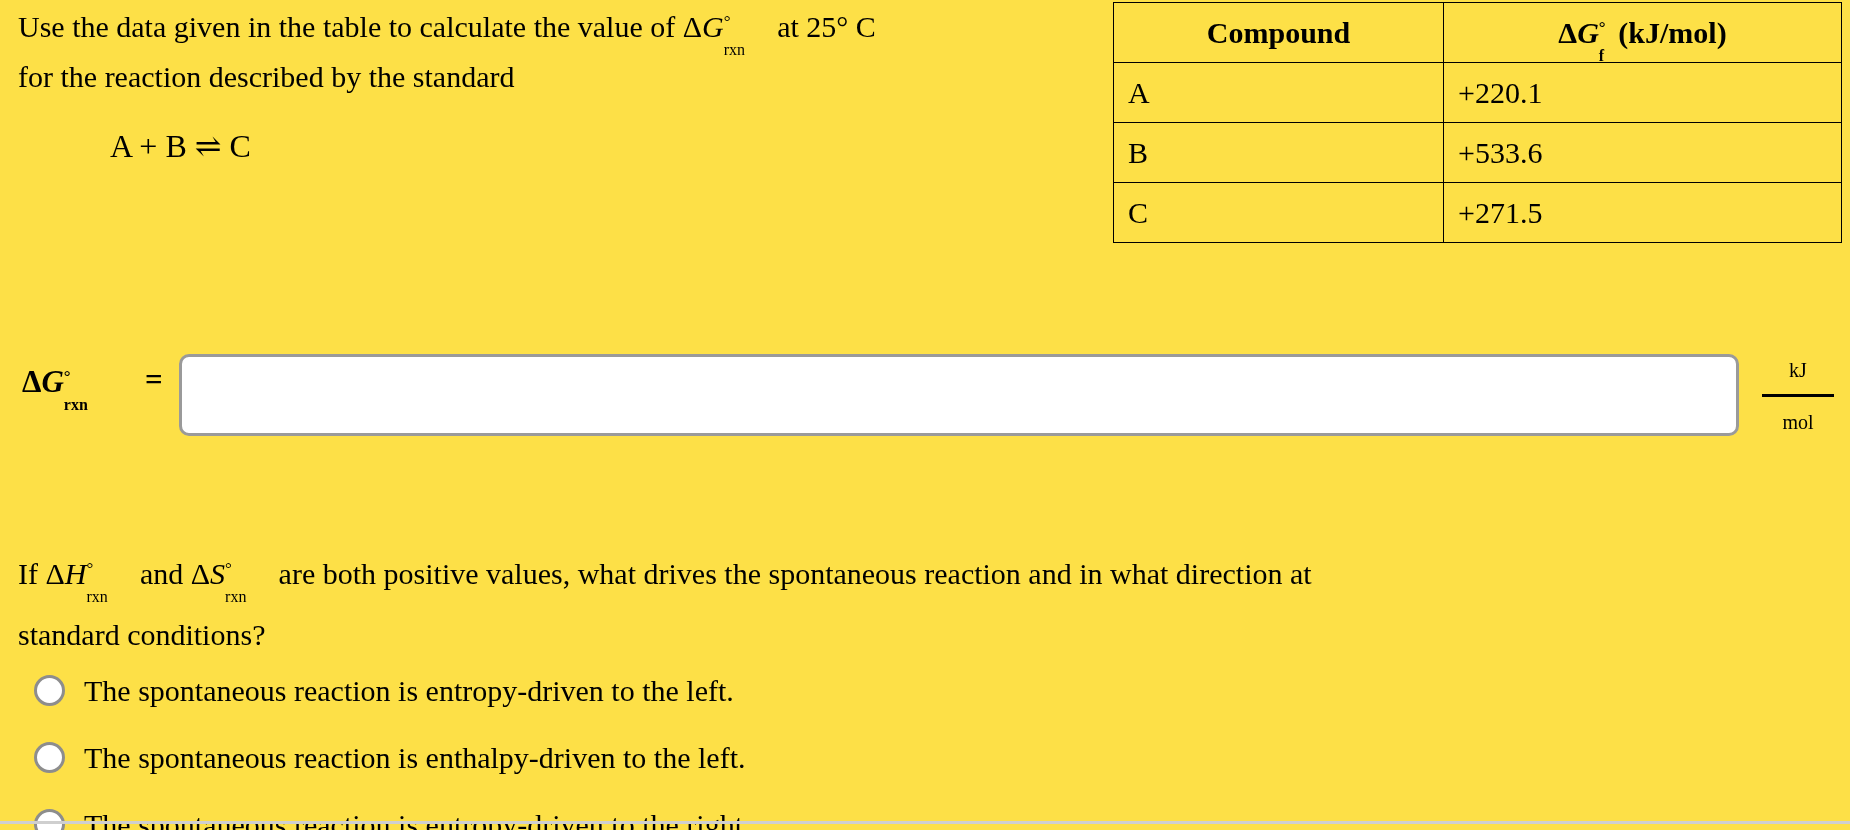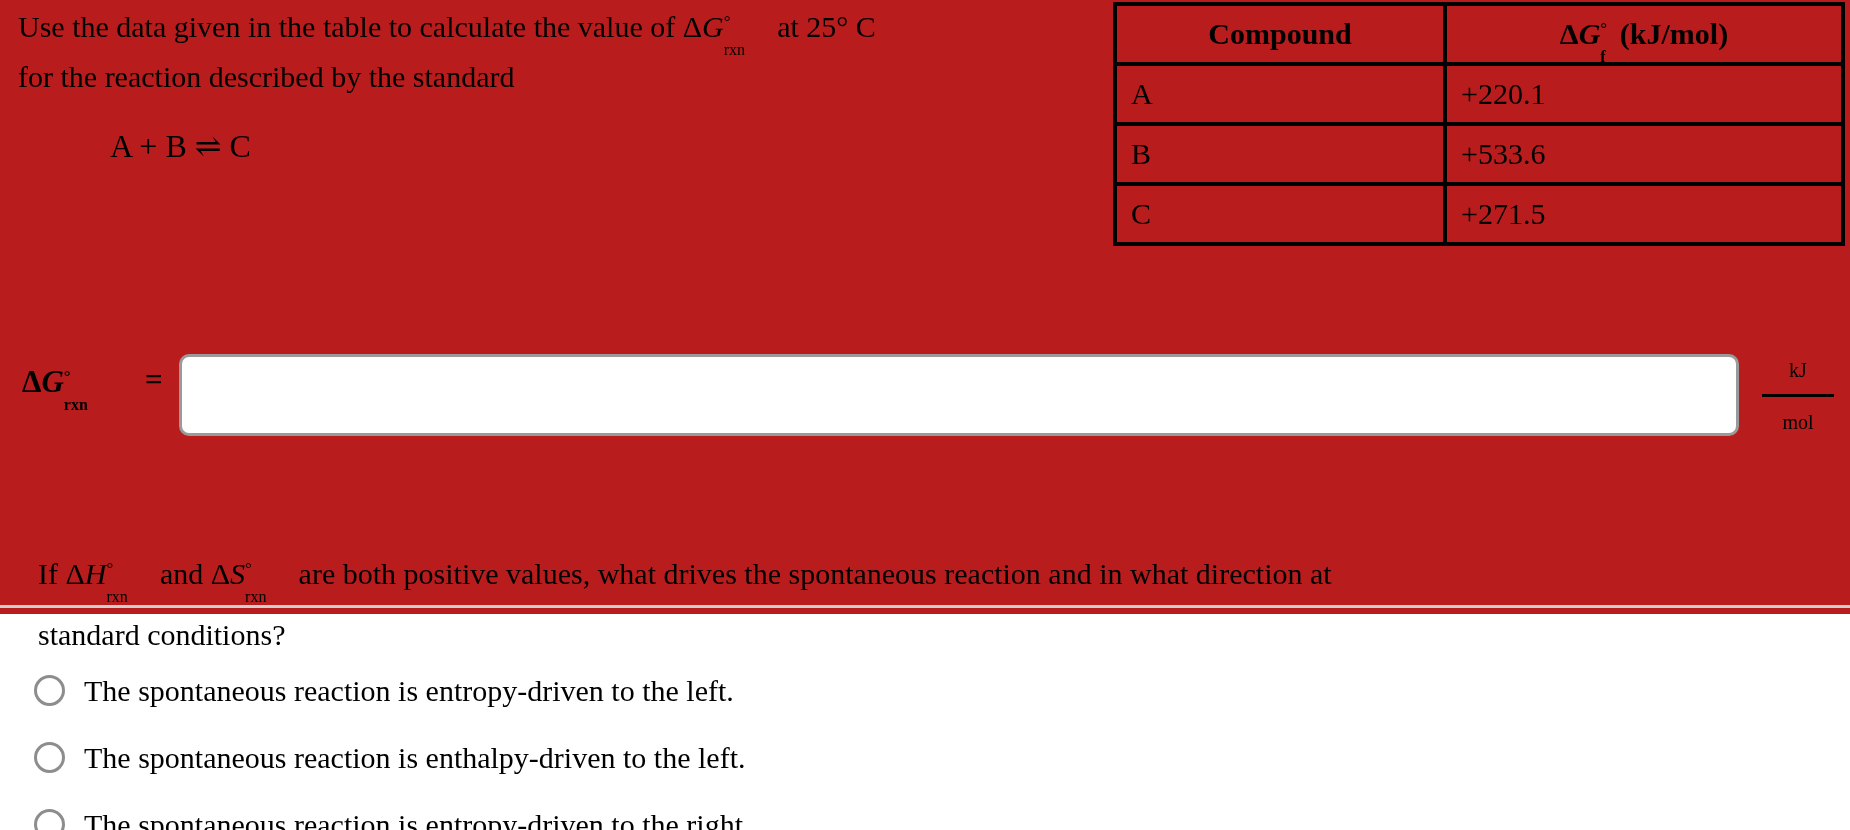--- a/index.html
+++ b/index.html
@@ -9,22 +9,22 @@
     width: 1850px;
     height: 830px;
     background: #ffffff;
     font-family: "Liberation Serif", "DejaVu Serif", serif;
     color: #000000;
     overflow: hidden;
   }
   .page {
     position: relative;
     width: 1850px;
-    height: 614px;
-    background: #b91c1c;
+    height: 830px;
+    background: #fde047;
   }
 
   
   .prompt {
     position: absolute;
     left: 18px;
     top: 2px;
     width: 1090px;
     font-size: 30px;
     line-height: 50px;
@@ -76,21 +76,21 @@
 
   
   .data-table {
     position: absolute;
     left: 1113px;
     top: 2px;
     border-collapse: collapse;
     font-size: 30px;
   }
   .data-table td, .data-table th {
-    border: 4px solid #000000;
+    border: 1px solid #000000;
     height: 60px;
     padding: 0 14px;
     font-weight: normal;
     vertical-align: middle;
   }
   .data-table th {
     font-weight: bold;
     font-size: 30px;
   }
   .col-compound { width: 330px; }
@@ -148,21 +148,21 @@
     display: block;
     height: 3px;
     background: #000000;
     margin: 2px 0 3px 0;
   }
   .unit-den { display: block; }
 
   
   .q2 {
     position: absolute;
-    left: 38px;
+    left: 18px;
     top: 543px;
     width: 1640px;
     font-size: 30px;
     line-height: 61px;
   }
   .q2-line { white-space: nowrap; }
 
   
   .options {
     position: absolute;

